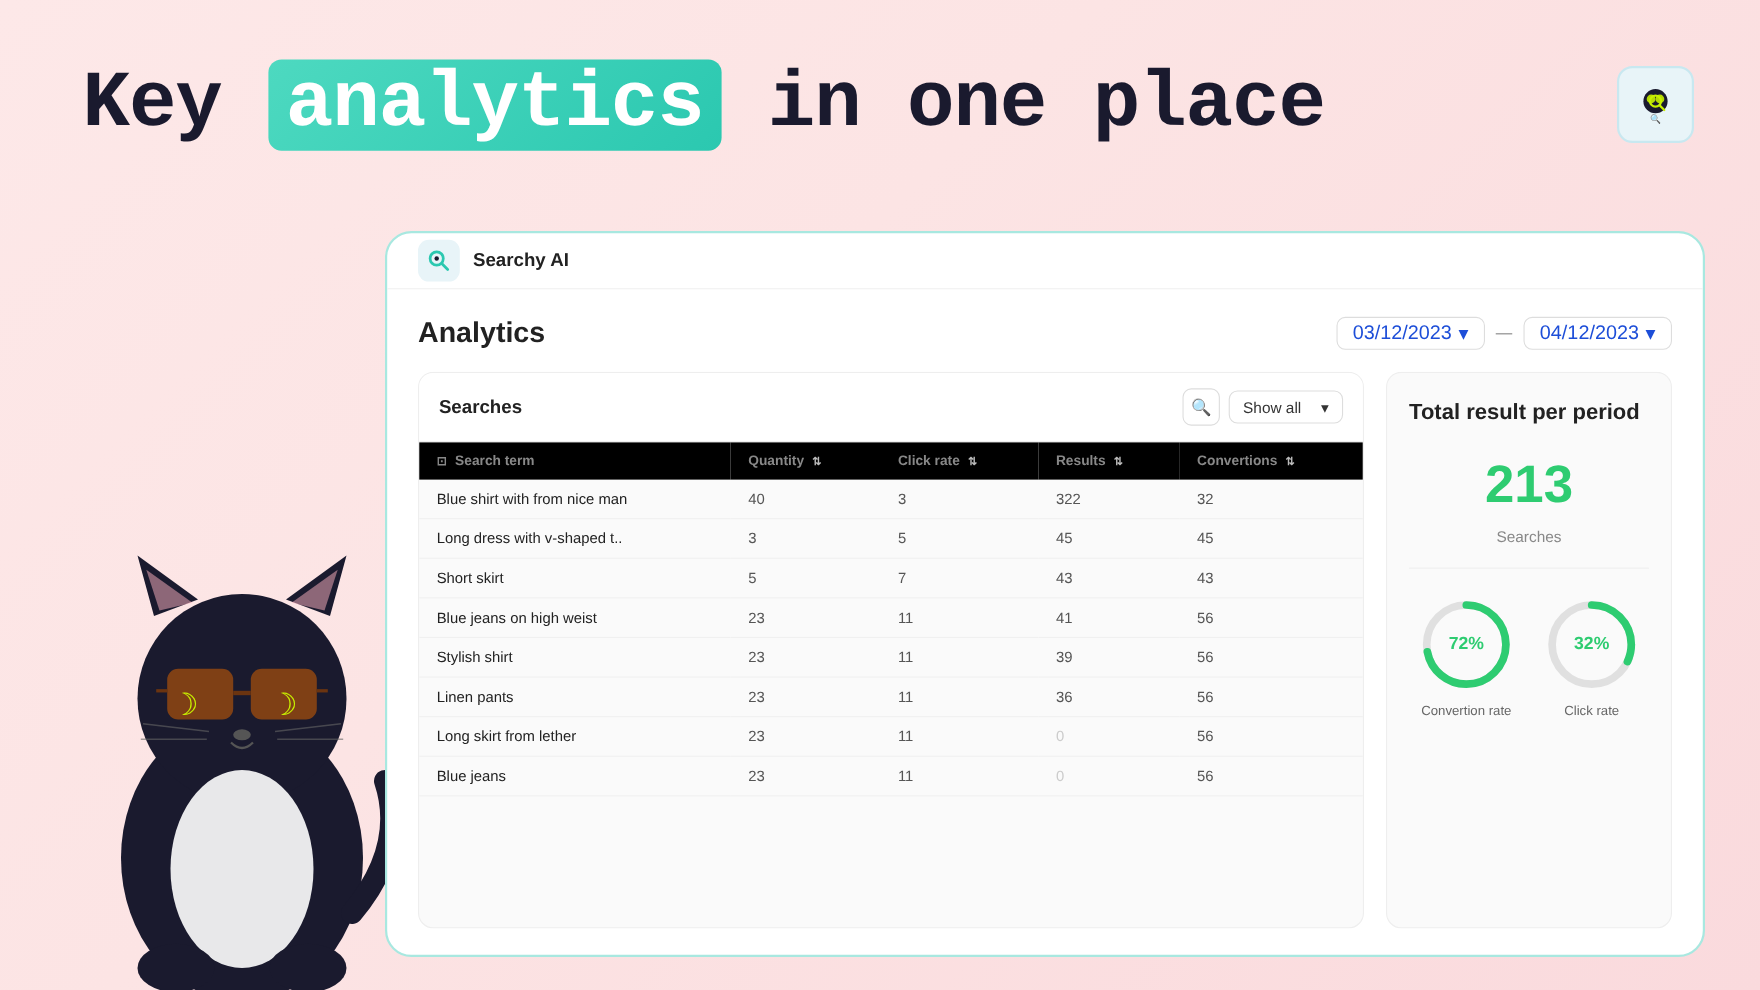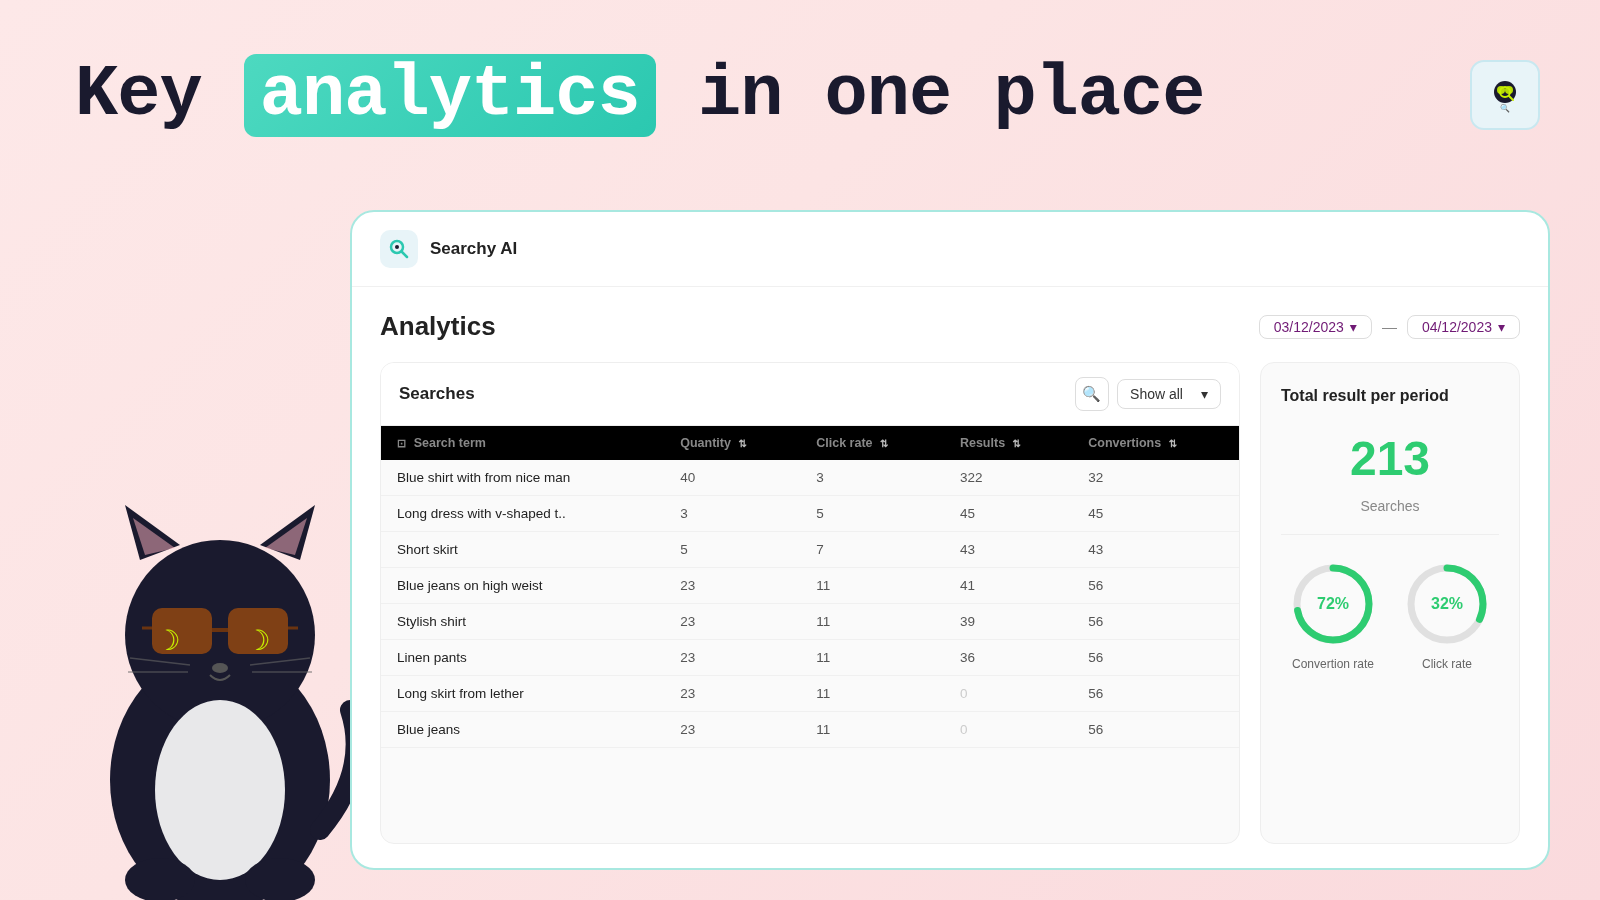--- a/index.html
+++ b/index.html
@@ -66,21 +66,21 @@
       background: white;
       border-radius: 24px;
       border: 2px solid #a8e8e0;
       overflow: hidden;
       display: flex;
       flex-direction: column;
     }
 
     
     .card-header {
-      padding: 18px 28px;
+      padding: 6px 28px;
       border-bottom: 1px solid #f0f0f0;
       display: flex;
       align-items: center;
       gap: 12px;
     }
     .app-logo {
       width: 38px;
       height: 38px;
       background: #e8f4f8;
       border-radius: 10px;
@@ -119,22 +119,22 @@
     .date-range {
       display: flex;
       align-items: center;
       gap: 10px;
     }
     .date-btn {
       background: white;
       border: 1px solid #ddd;
       border-radius: 8px;
       padding: 3px 14px;
-      font-size: 14px;
-      color: #701a75;
+      font-size: 18px;
+      color: #1d4ed8;
       cursor: pointer;
       display: flex;
       align-items: center;
       gap: 6px;
     }
     .date-separator {
       color: #888;
       font-size: 15px;
     }
 
@@ -248,21 +248,21 @@
       width: 260px;
       background: #fafafa;
       border-radius: 14px;
       border: 1px solid #eee;
       padding: 22px 20px;
       display: flex;
       flex-direction: column;
       gap: 20px;
     }
     .stats-title {
-      font-size: 16px;
+      font-size: 20px;
       font-weight: 700;
       color: #222;
       line-height: 1.4;
     }
     .stats-number {
       font-size: 48px;
       font-weight: 700;
       color: #2ecc71;
       text-align: center;
       margin-top: 4px;

